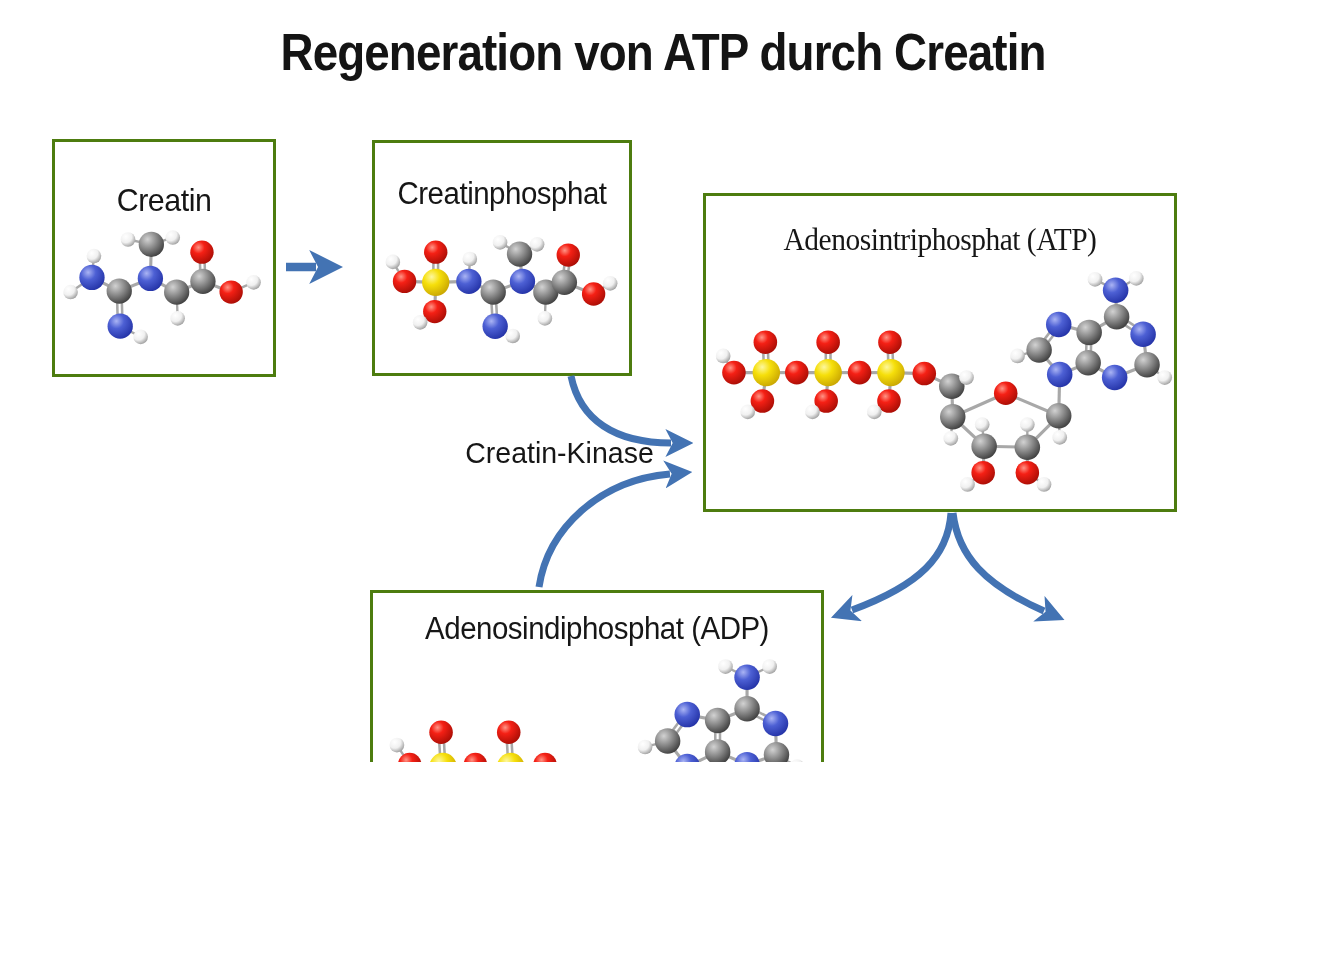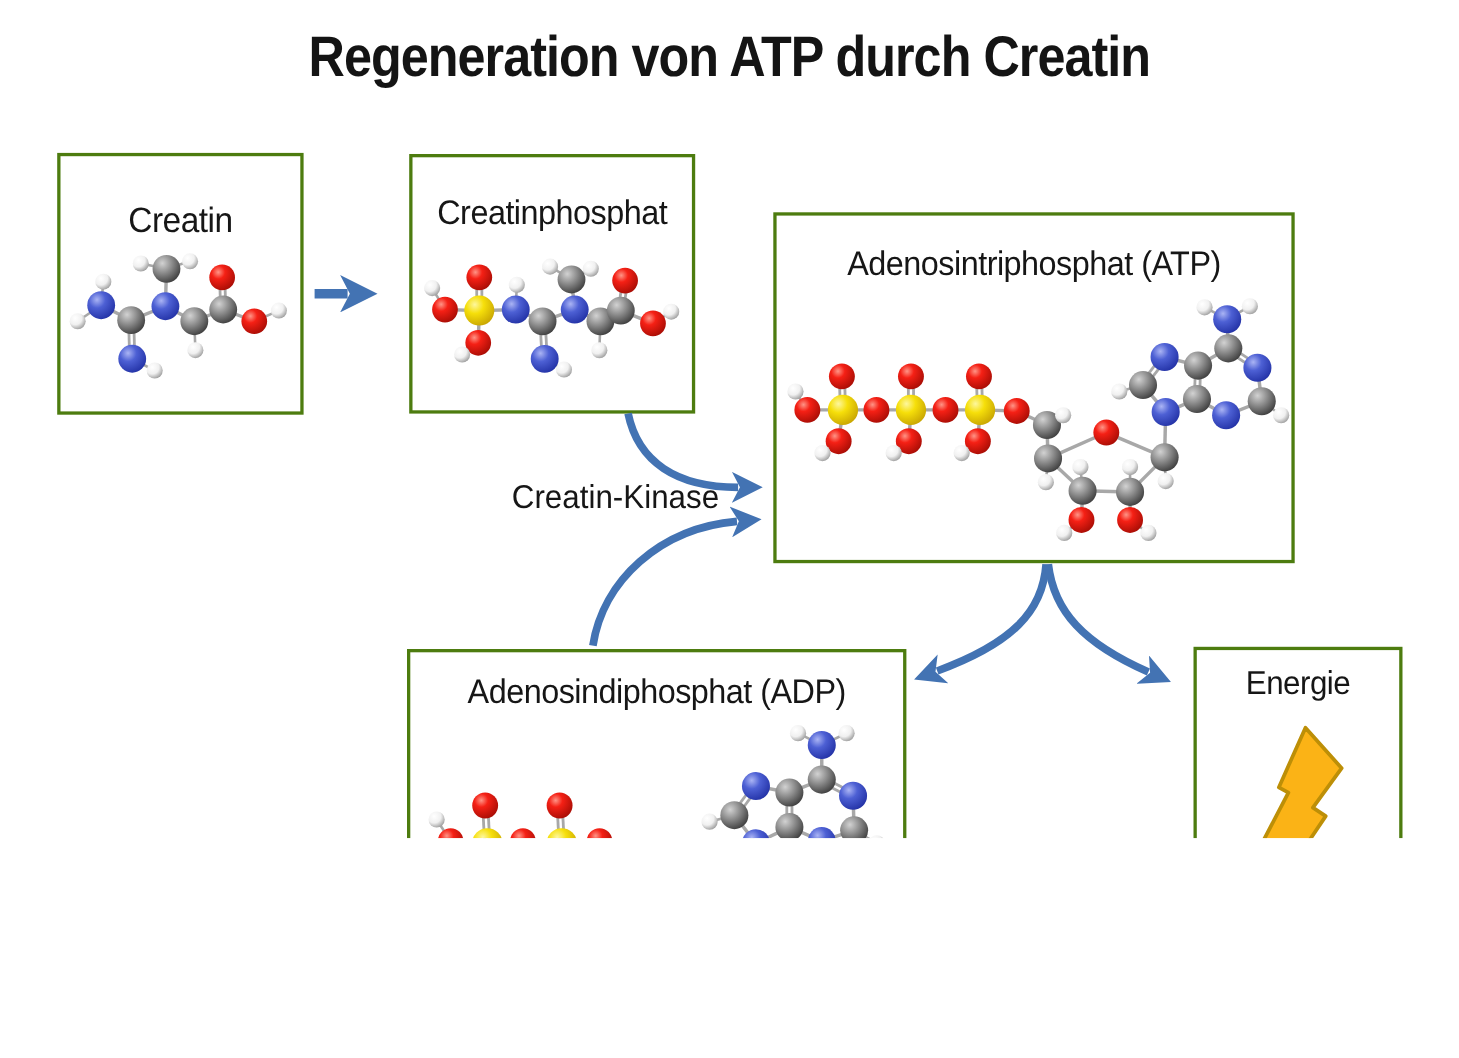--- a/index.html
+++ b/index.html
@@ -18,21 +18,21 @@
   .node-label{
     position:absolute;left:0;right:0;text-align:center;color:#161616;
     font-size:31px;letter-spacing:-.5px;transform:scaleX(.95);transform-origin:center;
     white-space:nowrap;
   }
   .mol{position:absolute;left:0;top:0;width:100%;height:100%;}
   #box-creatin{left:52px;top:139px;width:224px;height:238px;}
   #box-creatin .node-label{top:40px;font-size:32px;}
   #box-creatinphosphat{left:348px;top:140px;width:260px;height:236px;margin-left:24px;}
   #box-creatinphosphat .node-label{top:33px;}
-  #box-atp{left:703px;top:193px;width:474px;height:319px;}
+  #box-atp{left:703px;top:193px;width:474px;height:319px;font-family:Liberation Serif, serif;}
   #box-atp .node-label{top:26px;}
   #box-adp{left:370px;top:590px;width:454px;height:312px;}
   #box-adp .node-label{top:18px;}
   #box-energie{left:1085px;top:588px;width:190px;height:305px;}
   #box-energie .node-label{top:14px;font-size:30px;}
   .enzyme-label{
     position:absolute;left:452px;top:436px;width:215px;text-align:center;
     font-size:30px;color:#161616;transform:scaleX(.95);white-space:nowrap;
   }
   #arrow-layer{position:absolute;left:0;top:0;width:1326px;height:962px;pointer-events:none;}
@@ -435,26 +435,20 @@
         <circle cx="410" cy="165" r="13" fill="url(#mol-adp-gC)"></circle>
         <circle cx="431" cy="177" r="7.5" fill="url(#mol-adp-gH)"></circle>
         <circle cx="409" cy="133" r="13" fill="url(#mol-adp-gN)"></circle>
         <circle cx="380" cy="118" r="13" fill="url(#mol-adp-gC)"></circle>
         <circle cx="380" cy="86" r="13" fill="url(#mol-adp-gN)"></circle>
         <circle cx="358" cy="75" r="7.5" fill="url(#mol-adp-gH)"></circle>
         <circle cx="403" cy="75" r="7.5" fill="url(#mol-adp-gH)"></circle>
       </svg>
   </div>
 
-  <div class="node" id="box-energie">
-    <div class="node-label">Energie</div>
-    <svg class="mol" viewBox="0 0 190 305">
-      <polygon points="102,71 136,109 109,146 121,154 88,203 96,207 49,263 72,180 63,176 86,132 77,127" stroke="#bd8f07" stroke-width="3.5" stroke-linejoin="round" fill="#fbb316"></polygon>
-    </svg>
-  </div>
 
   <div class="enzyme-label">Creatin-Kinase</div>
 
   <svg id="arrow-layer">
     <defs>
       <marker id="ah" viewBox="0 0 10 10" refX="2" refY="5" markerWidth="4" markerHeight="4" orient="auto">
         <path d="M0,0 L10,5 L0,10 L2.6,5 z" fill="#4373b3"></path>
       </marker>
     </defs>
     <path d="M 286,267 L 316,267" fill="none" stroke="#4373b3" stroke-width="8.5" marker-end="url(#ah)"></path>

